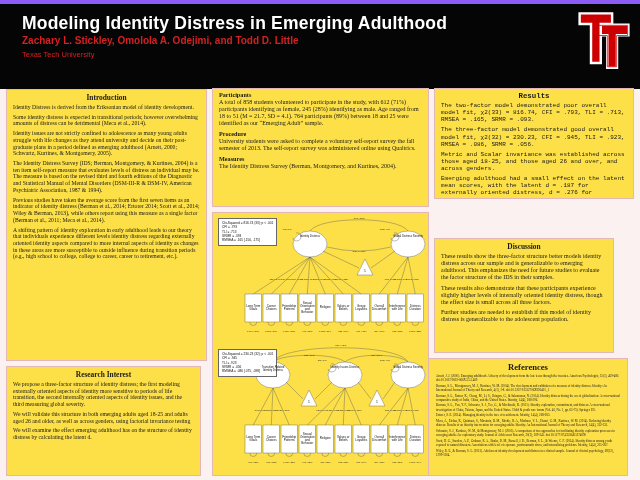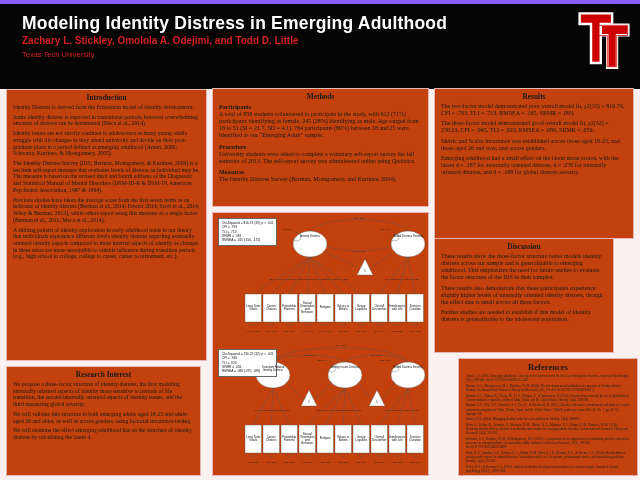--- a/index.html
+++ b/index.html
@@ -8,21 +8,21 @@
   
   #header{position:absolute;left:0;top:0;width:640px;height:85px;background:#050505;border-top:4px solid #8b5cf6;}
   #title{position:absolute;left:22px;top:9px;font-family:"Liberation Sans",sans-serif;font-weight:bold;
          font-size:17.5px;color:#ffffff;letter-spacing:.2px;}
   #authors{position:absolute;left:22px;top:31px;font-family:"Liberation Sans",sans-serif;font-weight:bold;
          font-size:10px;color:#d42121;}
   #affil{position:absolute;left:22px;top:46px;font-family:"Liberation Sans",sans-serif;font-weight:normal;
          font-size:7.5px;color:#d42121;}
   #logo{position:absolute;right:10px;top:6px;}
   
-  .box{position:absolute;background:#c2410c;border:1px solid #e3b7b5;box-sizing:border-box;overflow:hidden;}
+  .box{position:absolute;background:#fde047;border:1px solid #e3b7b5;box-sizing:border-box;overflow:hidden;}
   .sec-title{text-align:center;font-weight:bold;font-size:7.4px;margin:3px 0 2px;}
   .sec-title.big{font-size:8.6px;}
   .para{font-size:6px;line-height:1.18;margin:0 0 3.2px;padding:0 6px;text-align:left;}
   .small .para{font-size:5.7px;margin:0 0 3px;}
   .subhead{font-weight:bold;font-size:6.2px;padding:0 6px;margin:1.5px 0 1px;}
   .ref{font-size:3.1px;line-height:1.3;margin:0 0 1.8px;padding:0 7px;color:#222;}
   
   .diagram{position:absolute;left:2px;width:212px;height:130px;}
   .stats-box{position:absolute;left:3px;top:4px;border:1px solid #666;background:#fff;
              padding:2px 3px;font-family:"Liberation Sans",sans-serif;font-size:3.2px;line-height:1.35;color:#111;}
@@ -69,21 +69,20 @@
   <div class="box small" style="left:6px;top:366px;width:195px;height:110px;">
     <div class="sec-title">Research Interest</div>
     <div>
         <p class="para">We propose a three-factor structure of identity distress; the first modeling externally oriented aspects of identity more sensitive to periods of life transition, the second internally oriented aspects of identity issues, and the third measuring global severity.</p>
         <p class="para">We will validate this structure in both emerging adults aged 18-25 and adults aged 26 and older, as well as across genders, using factorial invariance testing</p>
         <p class="para">We will examine the effect emerging adulthood has on the structure of identity distress by calculating the latent d.</p>
       </div>
   </div>
 
   <div class="box" style="left:212px;top:88px;width:217px;height:119px;">
-    <div class="sec-title">Methods</div>
     <div>
         <div class="subhead">Participants</div>
         <p class="para">A total of 858 students volunteered to participate in the study, with 612 (71%) participants identifying as female, 245 (28%) identifying as male. Age ranged from 18 to 51 (M = 21.7, SD = 4.1). 764 participants (89%) between 18 and 25 were identified as our “Emerging Adult” sample.</p>
         <div class="subhead">Procedure</div>
         <p class="para">University students were asked to complete a voluntary self-report survey the fall semester of 2013. The self-report survey was administered online using Qualtrics.</p>
         <div class="subhead">Measures</div>
         <p class="para">The Identity Distress Survey (Berman, Montgomery, and Kurtines, 2004).</p>
       </div>
   </div>
 
@@ -275,40 +274,40 @@
         <div class="box-label" style="left:84px;top:80px;width:16.5px;height:28px">Sexual Orientation and Behavior</div>
         <div class="box-label" style="left:102px;top:80px;width:16.5px;height:28px">Religion</div>
         <div class="box-label" style="left:120px;top:80px;width:16.5px;height:28px">Values or Beliefs</div>
         <div class="box-label" style="left:138px;top:80px;width:16.5px;height:28px">Group Loyalties</div>
         <div class="box-label" style="left:156px;top:80px;width:16.5px;height:28px">Overall Discomfort</div>
         <div class="box-label" style="left:174px;top:80px;width:16.5px;height:28px">Interference with Life</div>
         <div class="box-label" style="left:192px;top:80px;width:16.5px;height:28px">Distress Duration</div>
       </div>
   </div>
 
-  <div class="box" style="left:434px;top:88px;width:200px;height:151px;">
+  <div class="box" style="left:434px;top:88px;width:200px;height:111px;font-family:Liberation Mono, monospace;">
     <div class="sec-title">Results</div>
     <div>
         <p class="para">The two-factor model demonstrated poor overall model fit, χ2(33) = 816.74, CFI = .793, TLI = .713, RMSEA = .165, SRMR = .093.</p>
         <p class="para">The three-factor model demonstrated good overall model fit, χ2(32) = 230.23, CFI = .945, TLI = .923, RMSEA = .086, SRMR = .056.</p>
         <p class="para">Metric and Scalar invariance was established across those aged 18-25, and those aged 26 and over, and across genders.</p>
         <p class="para">Emerging adulthood had a small effect on the latent mean scores, with the latent d = .187 for externally oriented distress, d = .276 for internally oriented distress, and d = .188 for global distress severity.</p>
       </div>
   </div>
 
   <div class="box" style="left:434px;top:238px;width:180px;height:115px;">
     <div class="sec-title">Discussion</div>
     <div>
         <p class="para">These results show the three-factor structure better models identity distress across our sample and is generalizable to emerging adulthood. This emphasizes the need for future studies to evaluate the factor structure of the IDS in their samples.</p>
         <p class="para">These results also demonstrate that these participants experience slightly higher levels of internally oriented identity distress, though the effect size is small across all three factors.</p>
         <p class="para">Further studies are needed to establish if this model of identity distress is generalizable to the adolescent population.</p>
       </div>
   </div>
 
-  <div class="box" style="left:458px;top:358px;width:180px;height:118px;">
+  <div class="box" style="left:428px;top:358px;width:200px;height:118px;">
     <div class="sec-title big">References</div>
     <div>
         <p class="ref">Arnett, J. J. (2000). Emerging adulthood: A theory of development from the late teens through the twenties. American Psychologist, 55(5), 469-480. doi:10.1037/0003-066X.55.5.469</p>
         <p class="ref">Berman, S. L., Montgomery, M. J., Kurtines, W. M. (2004). The development and validation of a measure of identity distress. Identity: An International Journal of Theory and Research, 4(1), 1-8. doi:10.1207/S1532706XID0401_1</p>
         <p class="ref">Berman, S. L., Ratner, K., Cheng, M., Li, S., Jhingon, G., &amp; Sukumaran, N. (2014). Identity distress during the era of globalization: A cross-national comparative study of India, China, and the United States. Identity, 14(4), 286-296.</p>
         <p class="ref">Berman, S. L., You, Y. F., Schwartz, S. J., Teo, G., &amp; Mochizuki, K. (2011). Identity exploration, commitment, and distress: A cross-national investigation of China, Taiwan, Japan, and the United States. Child &amp; youth care forum (Vol. 40, No. 1, pp. 65-75). Springer US.</p>
         <p class="ref">Ertorer, S. E. (2014). Managing identity in the face of resettlement. Identity, 14(4), 268-285.</p>
         <p class="ref">Meca, A., Eichas, K., Quintana, S., Maximin, B. M., Ritchie, R. A., Madrazo, V. L., Harari, G. M., Kurtines, W. M. (2014). Reducing identity distress: Results of an identity intervention for emerging adults. Identity: An International Journal of Theory and Research, 14(4), 312-331.</p>
         <p class="ref">Schwartz, S. J., Kurtines, W. M., &amp; Montgomery, M. J. (2005). A comparison of two approaches for facilitating identity exploration processes in emerging adults: An exploratory study. Journal of Adolescent Research, 20(3), 309-345. doi:10.1177/0743558405274890</p>
         <p class="ref">Scott, H. G., Sanders, A. P., Graham, R. A., Banks, D. M., Russell, J. D., Berman, S. L., &amp; Weems, C. F. (2014). Identity distress among youth exposed to natural disasters: Associations with level of exposure, posttraumatic stress, and internalizing problems. Identity, 14(4), 255-267.</p>

